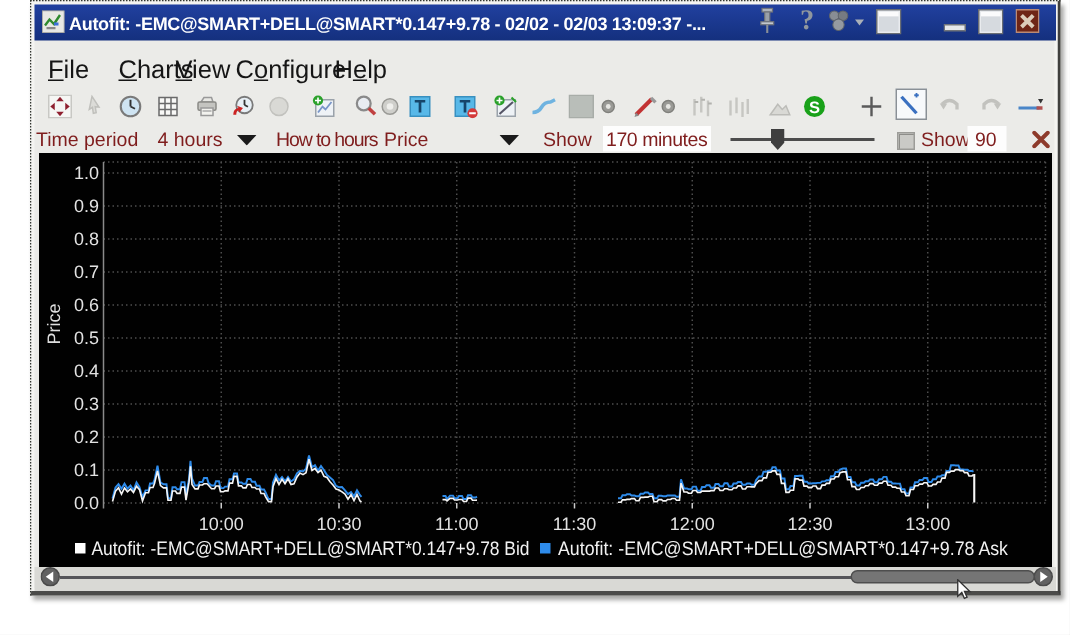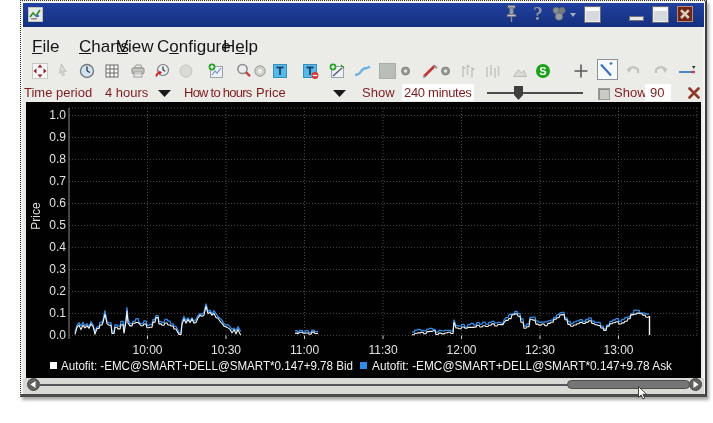--- a/index.html
+++ b/index.html
@@ -17,20 +17,21 @@
 <body>
 <div id="win">
 <div id="frame"></div>
 <div id="titlebar">
   <svg class="abs" style="left:5px;top:4px" width="15" height="15" viewBox="0 0 15 15">
     <rect x="0" y="0" width="15" height="15" fill="#e8e8e4" stroke="#9a9a96" stroke-width="1"></rect>
     <polyline points="2,10 5,6 8,9 12,3" fill="none" stroke="#2f8a2f" stroke-width="1.6"></polyline>
     <rect x="8" y="8" width="3" height="2" fill="#3a6fd8"></rect>
         <rect x="3" y="11" width="6" height="1.5" fill="#888"></rect>
   </svg>
+  <div id="tbtext">Autofit: -EMC@SMART+DELL@SMART*0.147+9.78 - 02/02 - 02/03 13:09:37  -...</div>
 
   <svg class="abs" style="left:482px;top:2px" width="13" height="18" viewBox="0 0 13 18">
         <rect x="3" y="0.5" width="7" height="2.5" fill="#aeb3ba" stroke="#6e727a" stroke-width="0.8"></rect>
         <rect x="4.8" y="3" width="3.4" height="6.5" fill="#9aa0a8" stroke="#6e727a" stroke-width="0.8"></rect>
         <rect x="2.2" y="9.5" width="8.6" height="2" fill="#c2c7ce" stroke="#6e727a" stroke-width="0.8"></rect>
         <line x1="6.5" y1="11.5" x2="6.5" y2="17" stroke="#8a8f96" stroke-width="1.4"></line>
       </svg>
   <div class="abs" style="left:504px;top:0px;width:22px;height:22px;color:#90979e;font-size:19px;font-weight:bold;text-align:center;font-family:'Liberation Serif',serif">?</div>
   <svg class="abs" style="left:528px;top:3px" width="16" height="16" viewBox="0 0 16 16">
         <circle cx="5.2" cy="4.5" r="3.2" fill="#888d94" stroke="#5f646b" stroke-width="0.7"></circle>
@@ -207,21 +208,21 @@
   <svg class="abs" style="left:137px;top:89px" width="13" height="7">
         <polygon points="0,0 13,0 6.5,7" fill="#1a1a1a"></polygon>
       </svg>
   <span class="lbl" style="left:163px;letter-spacing:-0.75px">How to hours</span>
   <span class="lbl" style="left:235px">Price</span>
   <svg class="abs" style="left:312px;top:89px" width="13" height="7">
         <polygon points="0,0 13,0 6.5,7" fill="#1a1a1a"></polygon>
       </svg>
   <span class="lbl" style="left:341px">Show</span>
   <div class="abs" style="left:381px;top:83px;width:72px;height:17px;background:#fdfdfd"></div>
-  <span class="lbl" style="left:383px;letter-spacing:-0.3px">240 minutes</span>
+  <span class="lbl" style="left:383px;letter-spacing:-0.3px">170 minutes</span>
   <div class="abs" style="left:466px;top:90.5px;width:96px;height:2px;background:#4c4c4c"></div>
   <svg class="abs" style="left:493px;top:85px" width="9" height="14">
         <polygon points="0,0 9,0 9,9 4.5,14 0,9" fill="#3f3f3f"></polygon>
       </svg>
   <div class="abs" style="left:577px;top:87px;width:10px;height:10px;background:#cacac6;border:1px solid #9c9c98;box-shadow:inset 1px 1px 0 #8d8d89"></div>
   <span class="lbl" style="left:593px">Show</span>
   <div class="abs" style="left:624px;top:83px;width:26px;height:17px;background:#fdfdfd"></div>
   <span class="lbl" style="left:629px">90</span>
   <svg class="abs" style="left:667px;top:86px" width="12" height="12" viewBox="0 0 12 12">
         <path d="M1.5 1.5 L10.5 10.5 M10.5 1.5 L1.5 10.5" stroke="#8d3a2b" stroke-width="2.6" stroke-linecap="round"></path>

